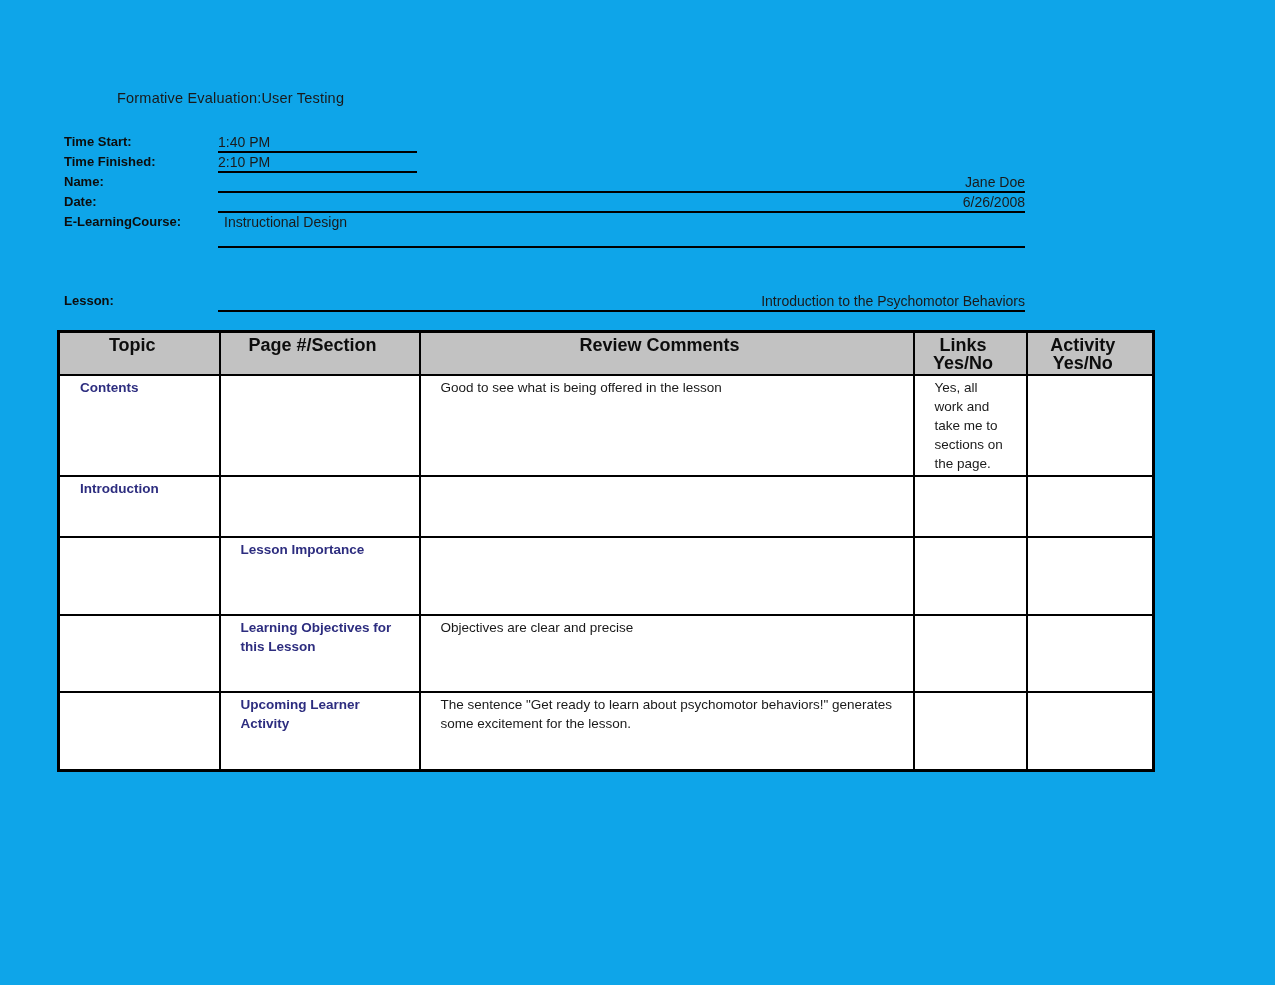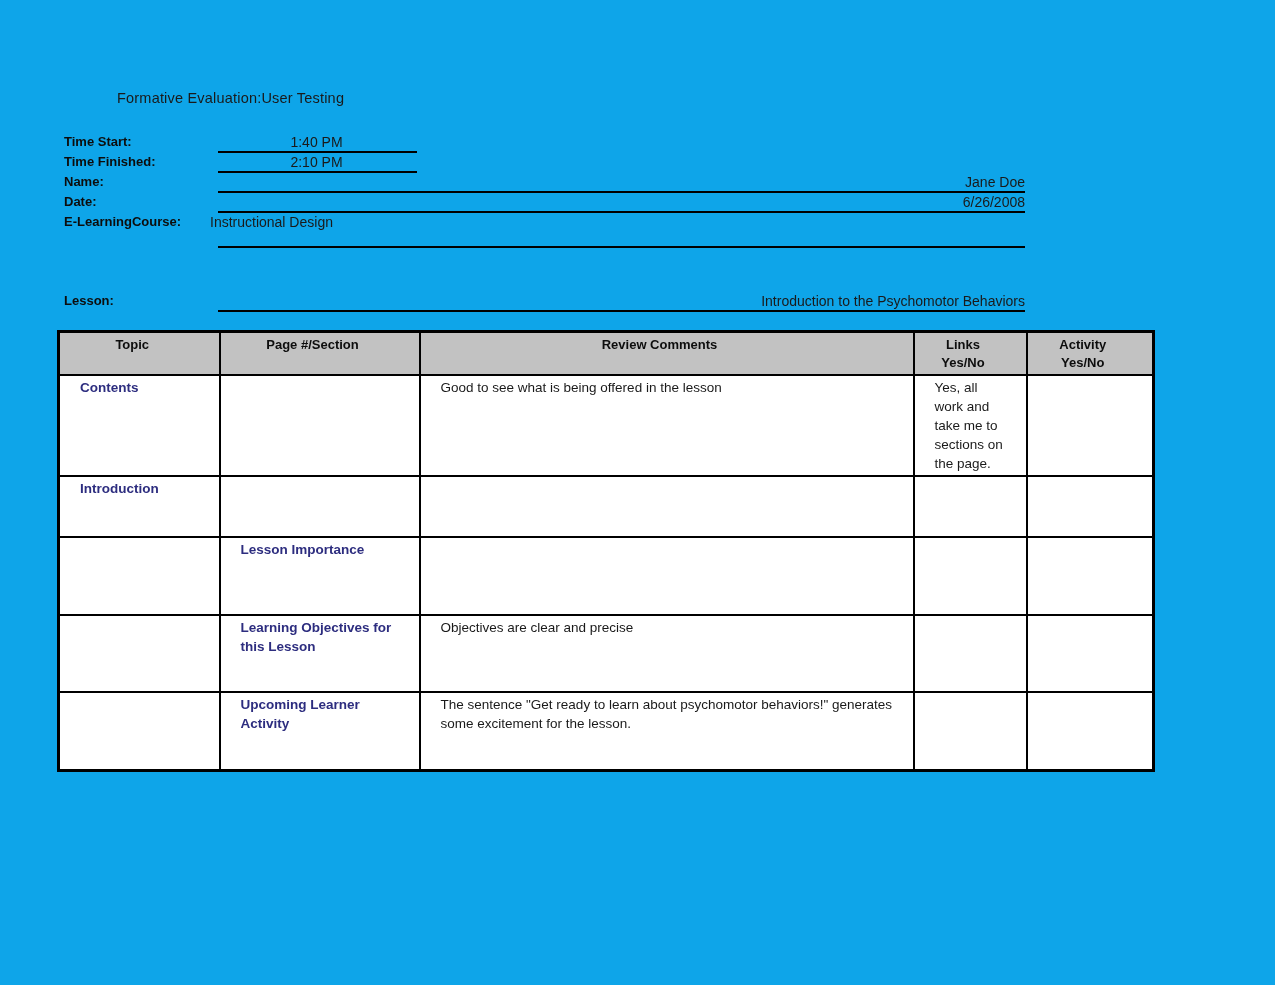--- a/index.html
+++ b/index.html
@@ -42,35 +42,35 @@
     position: absolute;
     top: 0;
     font-size: 14px;
     color: #1a1a1a;
     white-space: nowrap;
     height: 19px;
   }
   .fvalue.short {
     left: 218px;
     width: 199px;
-    text-align: center;
+    text-align: left;
     border-bottom: 2px solid #000000;
     padding-right: 2px;
     box-sizing: border-box;
   }
   .fvalue.long {
     left: 218px;
     width: 807px;
     text-align: right;
     border-bottom: 2px solid #000000;
     padding-left: 3px;
     box-sizing: border-box;
   }
   .fvalue.plain {
-    left: 210px;
+    left: 224px;
     text-align: left;
   }
   .rule {
     position: absolute;
     left: 218px;
     width: 807px;
     height: 0;
     border-bottom: 2px solid #000000;
   }
   table.review {
@@ -82,21 +82,21 @@
     table-layout: fixed;
   }
   table.review, table.review th, table.review td {
     border: 2px solid #000000;
   }
   table.review {
     border-width: 3px;
   }
   table.review th {
     background: #c2c2c2;
-    font-size: 13px;
+    font-size: 18px;
     font-weight: bold;
     color: #0d0d0d;
     text-align: center;
     vertical-align: top;
     padding: 3px 16px 2px 2px;
     line-height: 18px;
     height: 38px;
     box-sizing: border-box;
   }
   table.review td {

